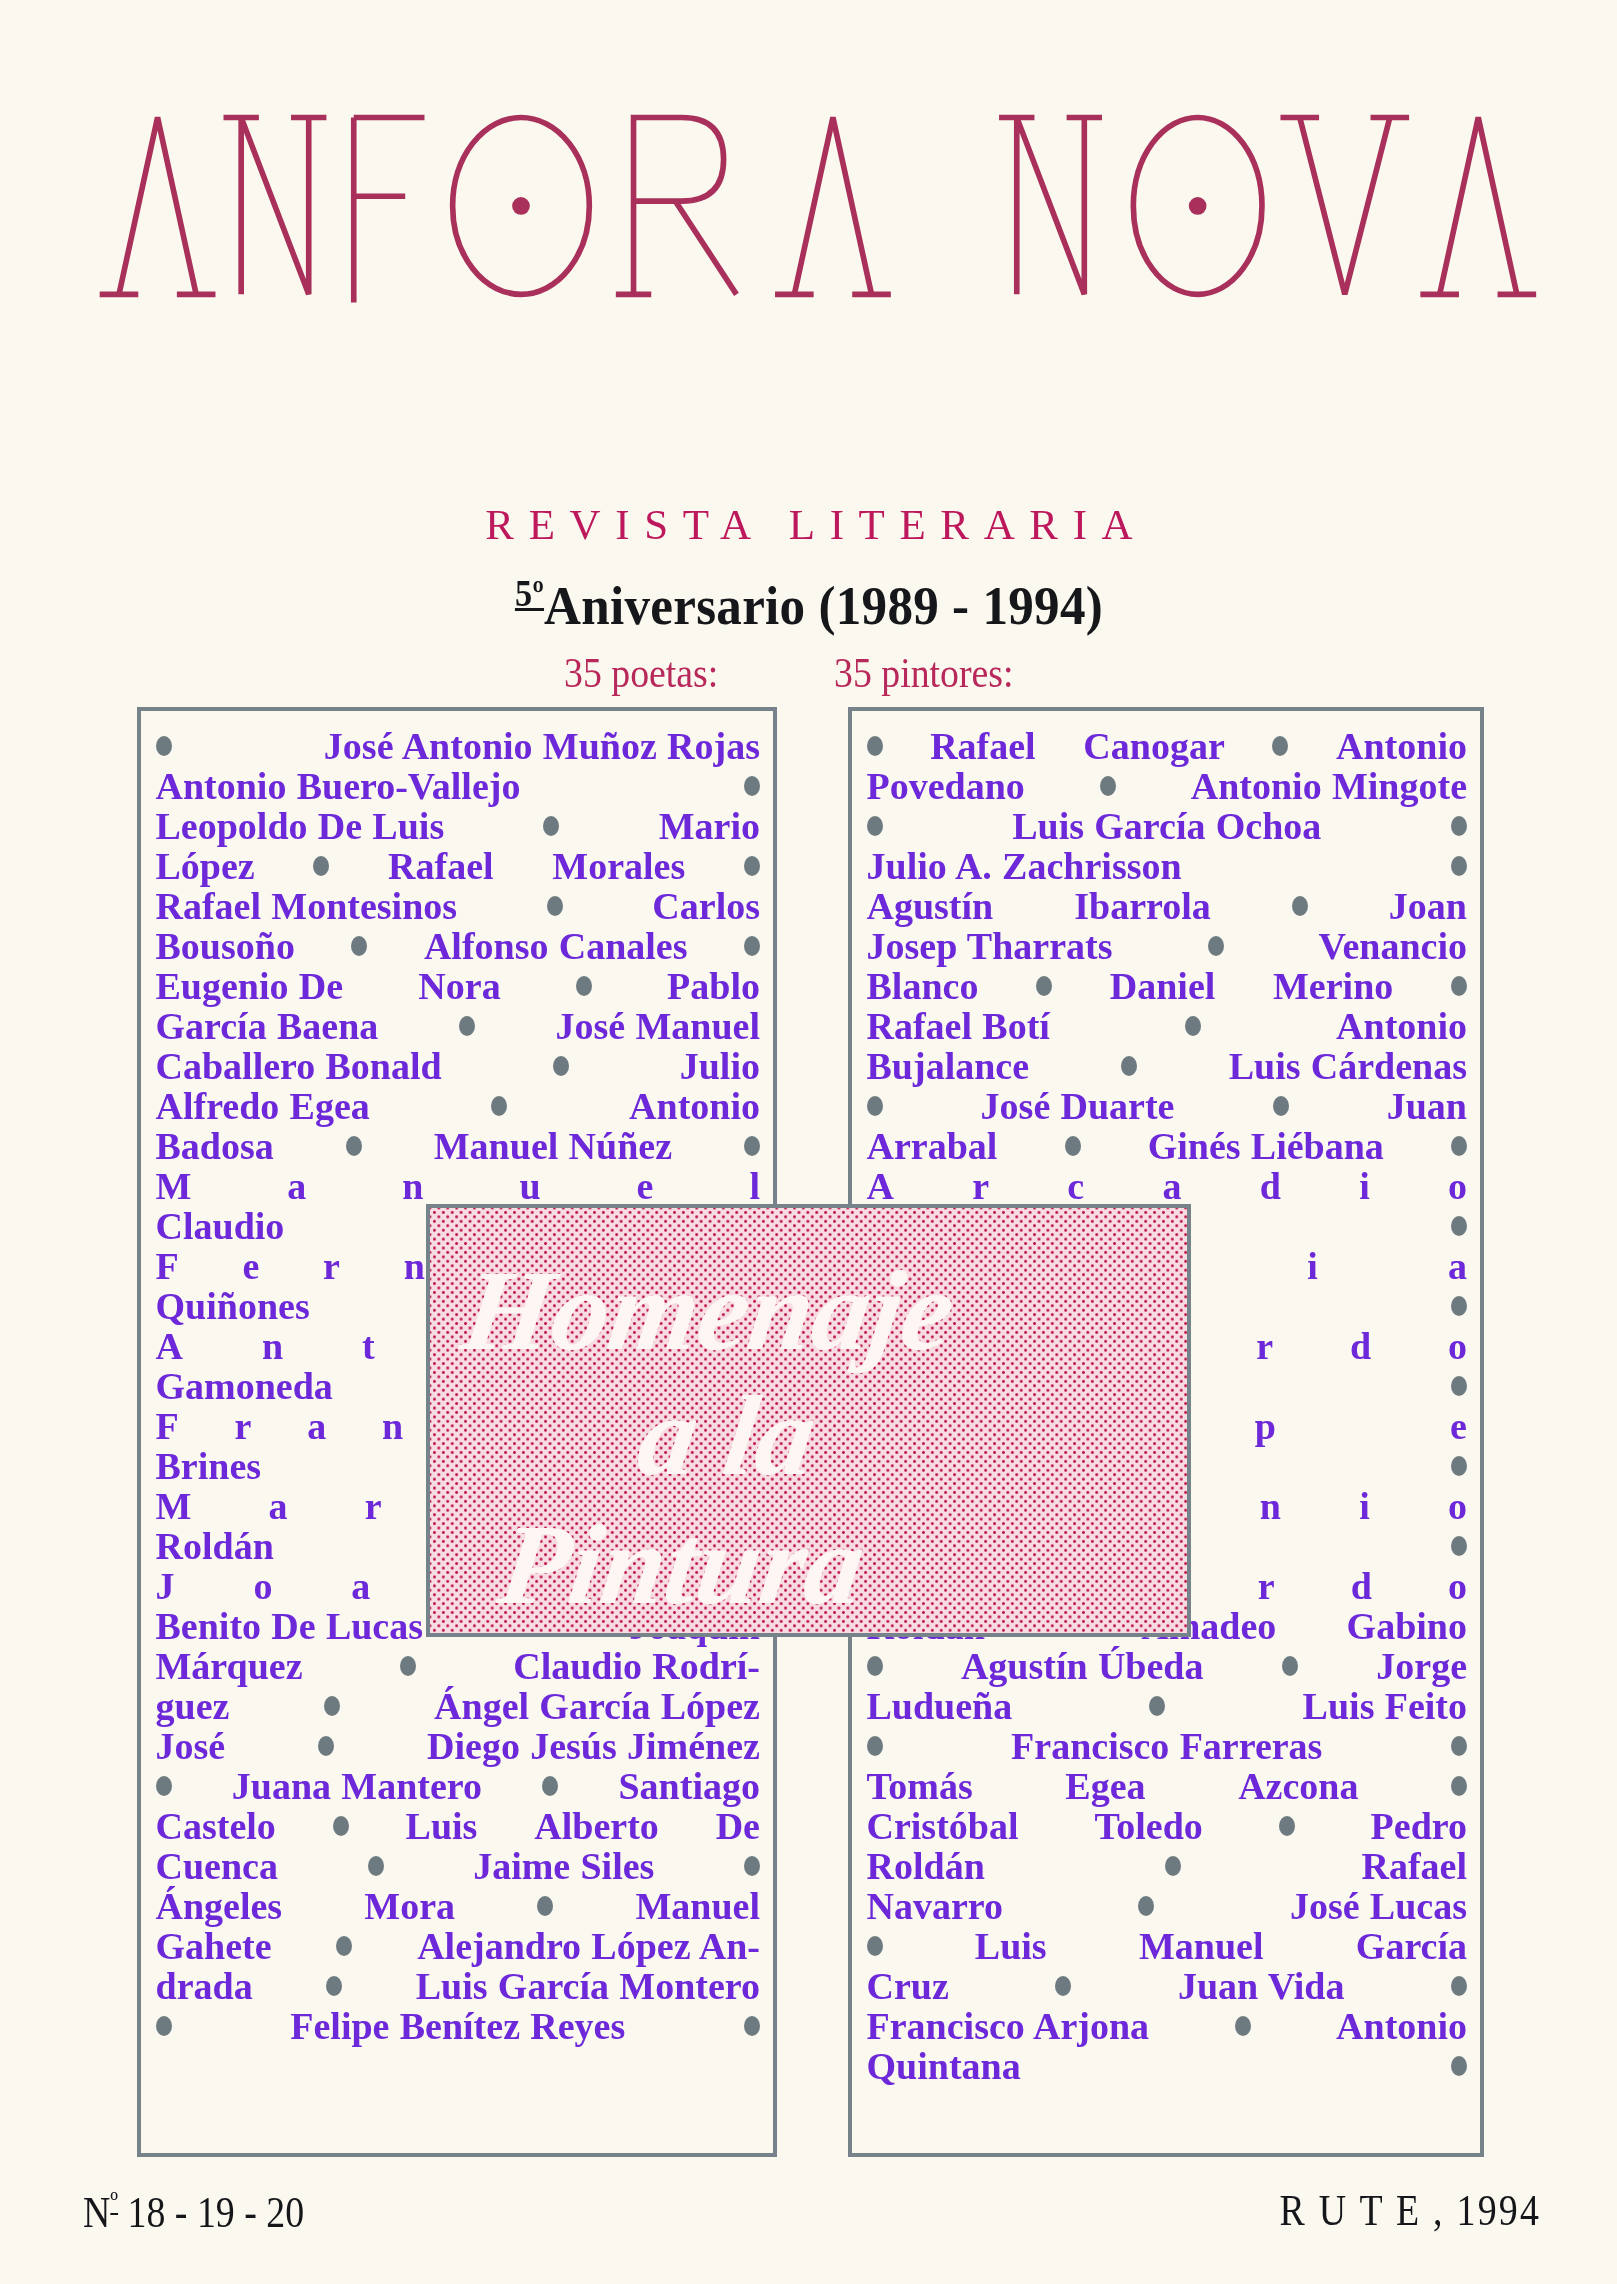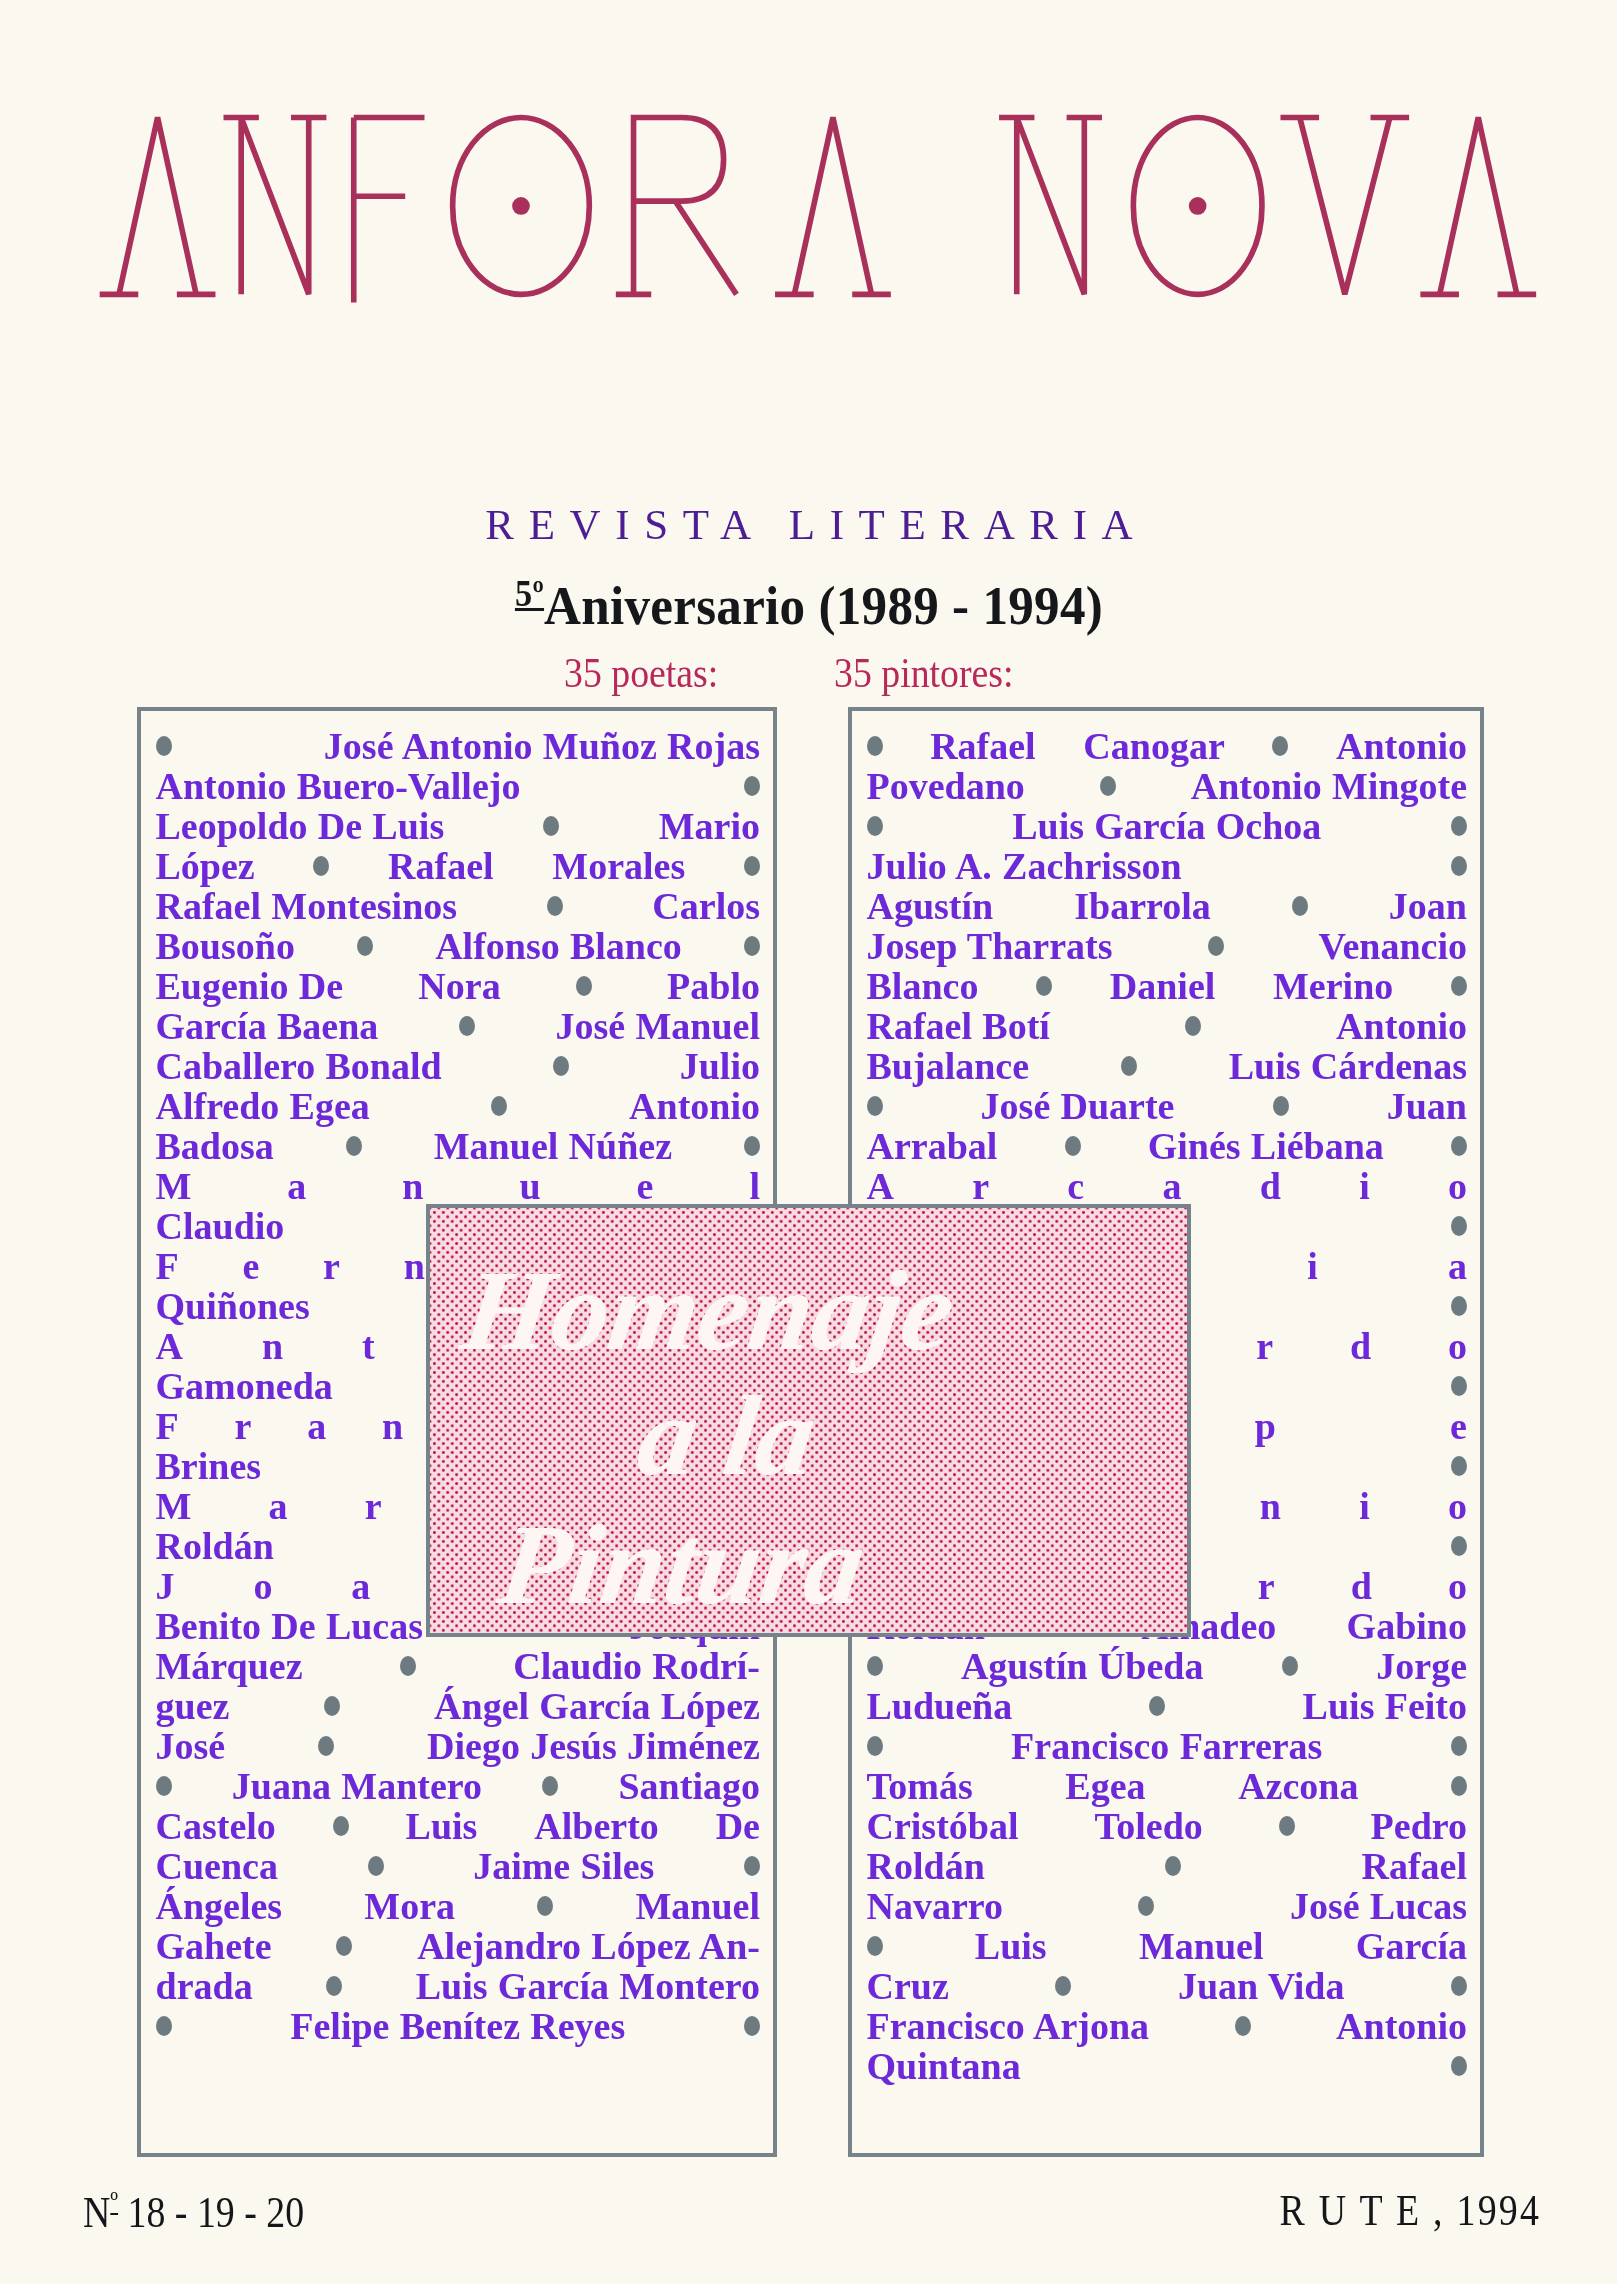--- a/index.html
+++ b/index.html
@@ -36,21 +36,21 @@
   }
   .glyph { position: relative; display: inline-block; }
   .glyph svg { display: block; }
 
   .revista {
     position: absolute;
     left: 0;
     top: 500px;
     width: 1618px;
     text-align: center;
-    color: #4c1d95;
+    color: #be185d;
     font-family: "Liberation Serif", serif;
     font-size: 43px;
     letter-spacing: 0.34em;
     text-indent: 0.34em;
   }
 
   .aniversario {
     position: absolute;
     left: 0;
     top: 572px;
@@ -251,21 +251,21 @@
           <span><span class="dot"></span></span>
         </div>
         <div class="ln j">
           <span>Rafael Montesinos</span>
           <span><span class="dot"></span></span>
           <span>Carlos</span>
         </div>
         <div class="ln j">
           <span>Bousoño</span>
           <span><span class="dot"></span></span>
-          <span>Alfonso Blanco</span>
+          <span>Alfonso Canales</span>
           <span><span class="dot"></span></span>
         </div>
         <div class="ln j">
           <span>Eugenio De</span>
           <span>Nora</span>
           <span><span class="dot"></span></span>
           <span>Pablo</span>
         </div>
         <div class="ln j">
           <span>García Baena</span>

